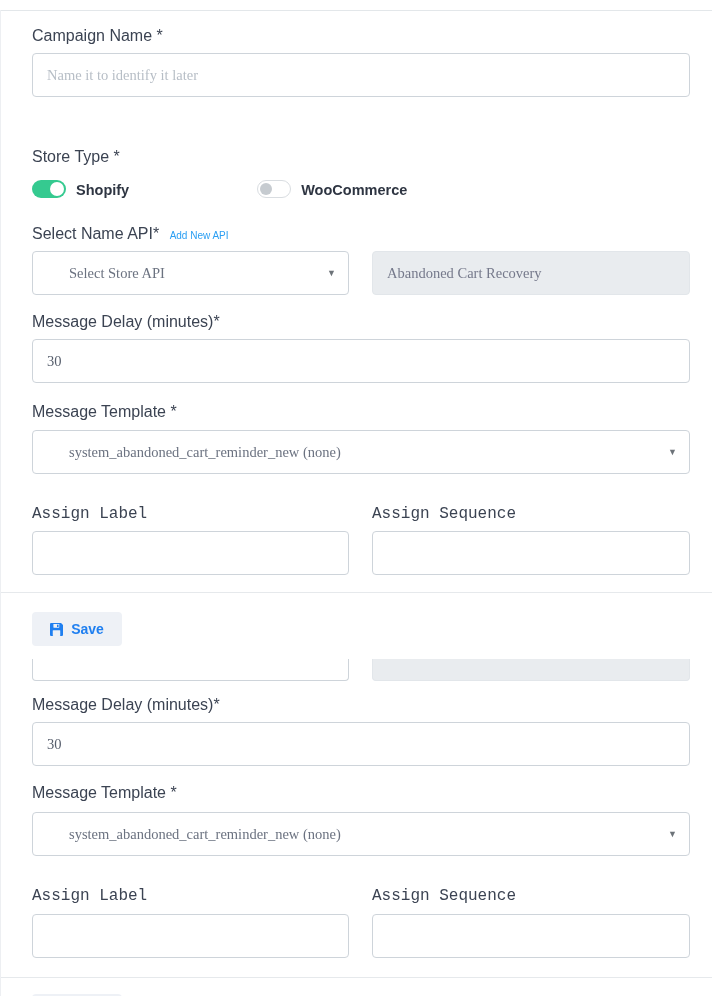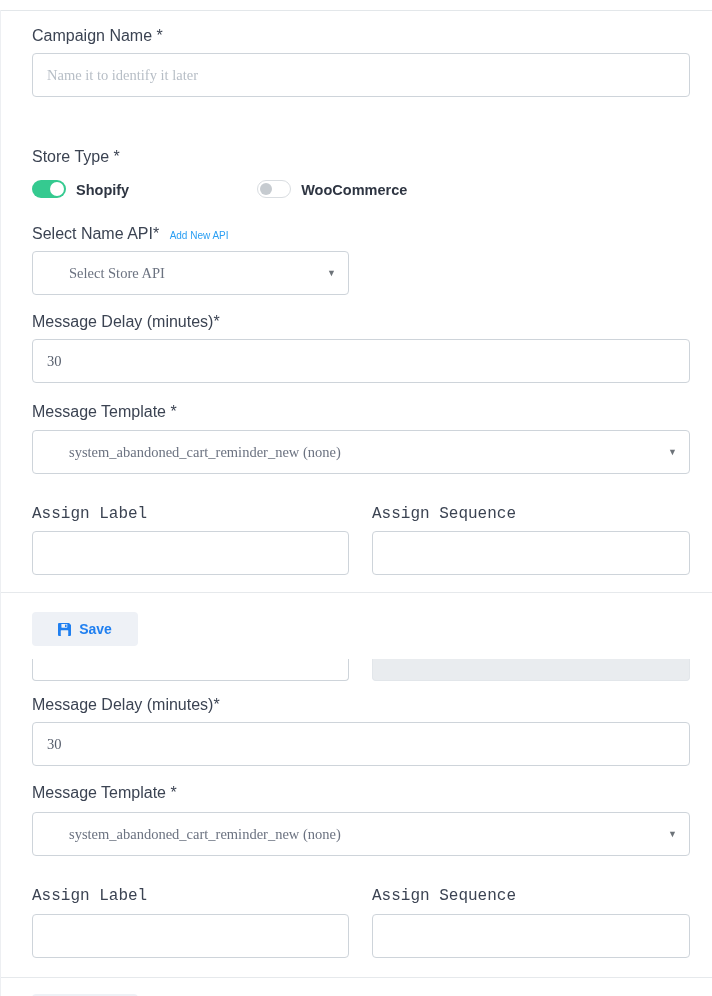--- a/index.html
+++ b/index.html
@@ -84,21 +84,21 @@
   .link {
     color: #2b9ff3; font-size: 10px; text-decoration: none;
     margin-left: 6px; cursor: pointer;
   }
 
   
   .footer { padding: 19px 0 0 31px; }
   .save-btn {
     display: inline-flex; align-items: center; justify-content: center;
     gap: 8px;
-    width: 106px; height: 34px;
+    width: 90px; height: 34px;
     background: #eef1f6; border: none; border-radius: 4px;
     color: #1f7ff0; font-family: "Liberation Sans", sans-serif;
     font-size: 14px; font-weight: 700; cursor: pointer;
   }
   .save-btn svg { display: block; }
 
   
   .clip-row { margin-top: 13px; height: 22px; overflow: hidden; }
   .clip-box {
     height: 22px;
@@ -150,20 +150,23 @@
         <label class="field-label">Select Name API*</label>
         <a class="link">Add New API</a>
       </div>
     </div>
 
     <div class="two-col mt8">
       <div class="select-box">
         <span>Select Store API</span>
         <span class="caret">▼</span>
       </div>
+      <div class="disabled-input">
+        <span>Abandoned Cart Recovery</span>
+      </div>
     </div>
 
     <label class="field-label mt19">Message Delay (minutes)*</label>
     <input class="text-input mt8" type="text" value="30" style="">
 
     <label class="field-label mt21">Message Template *</label>
     <div class="select-box mt9">
       <span>system_abandoned_cart_reminder_new (none)</span>
       <span class="caret">▼</span>
     </div>

